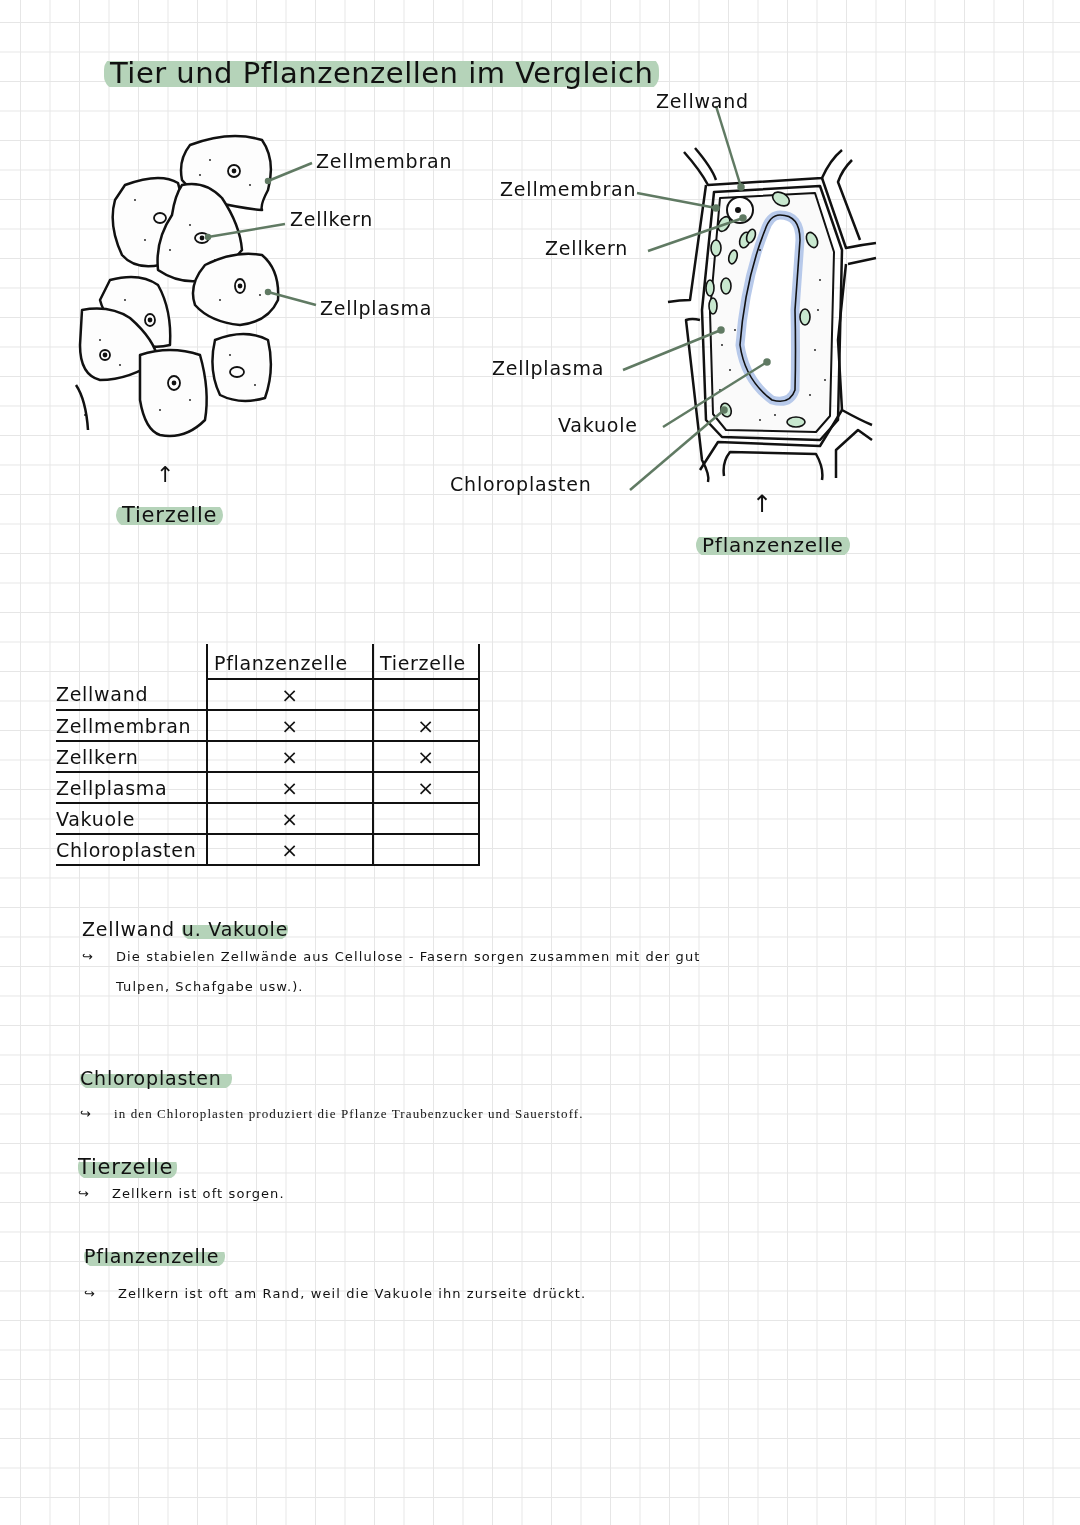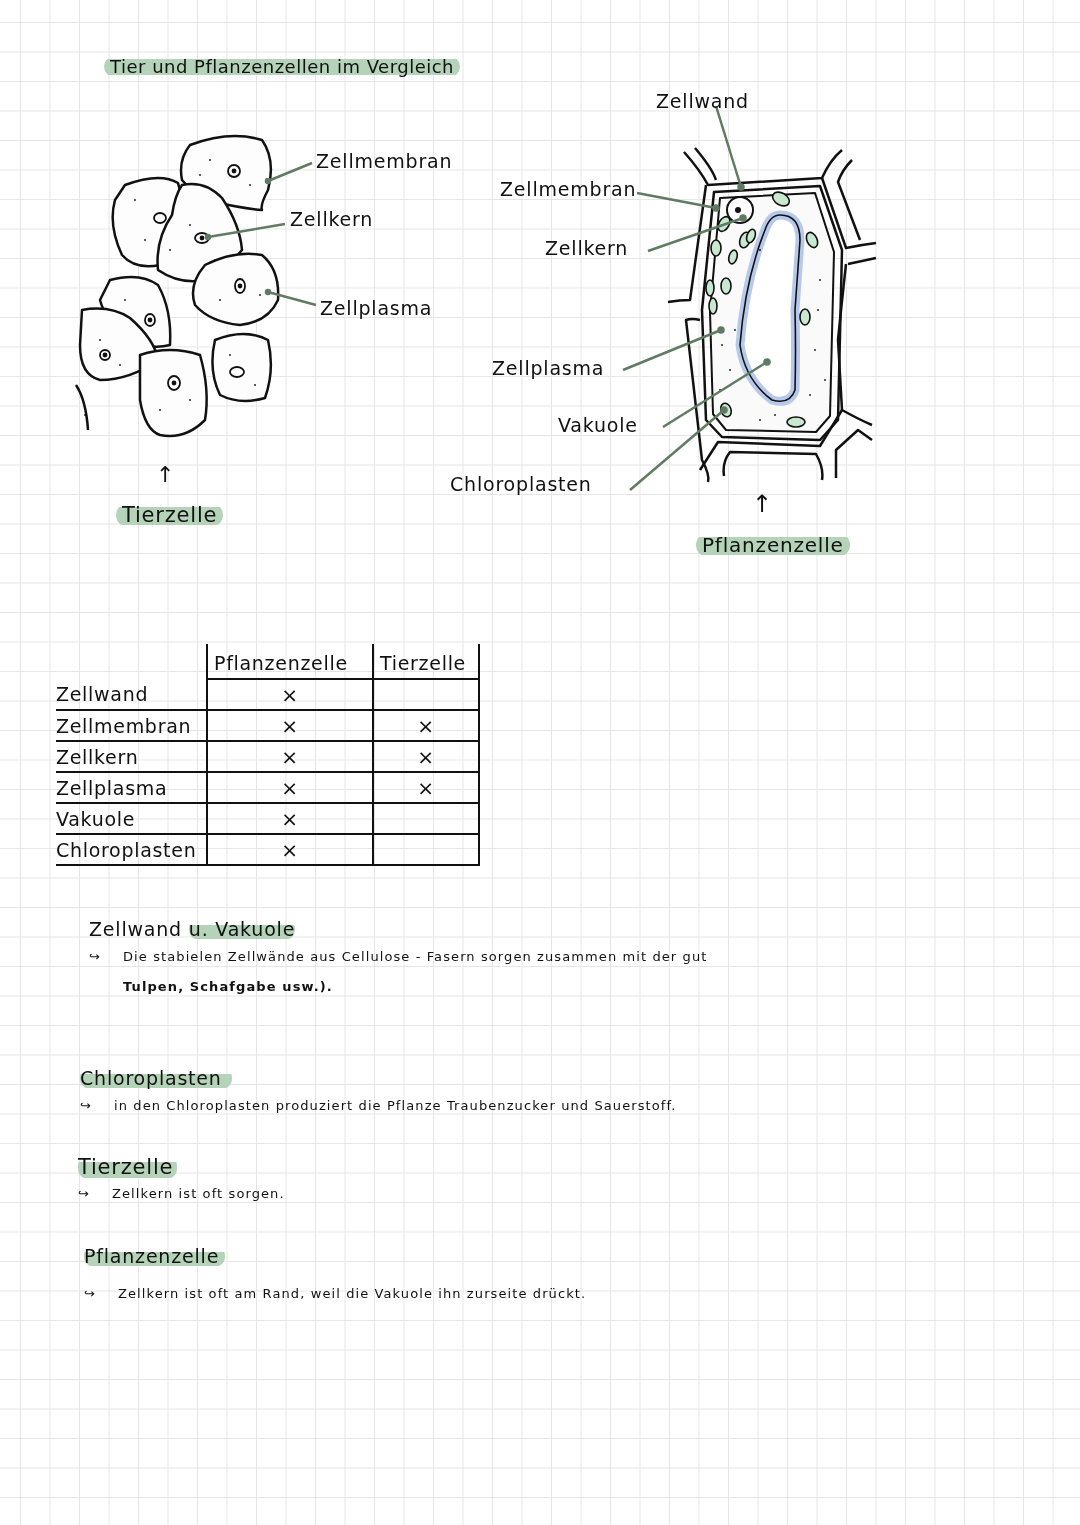--- a/index.html
+++ b/index.html
@@ -16,21 +16,21 @@
   }
   .abs { position: absolute; }
   .hl {
     background: linear-gradient(to bottom, transparent 15%, #b5d3b9 15%, #b5d3b9 92%, transparent 92%);
     border-radius: 14px; padding: 0 6px;
   }
   .hl-part {
     background: linear-gradient(to bottom, transparent 30%, #b5d3b9 30%, #b5d3b9 95%, transparent 95%);
     border-radius: 10px;
   }
-  .title { left: 104px; top: 56px; font-size: 18px; letter-spacing: 0.5px; }
+  .title { left: 104px; top: 56px; font-size: 29px; letter-spacing: 0.5px; }
   .lbl { font-size: 19px; letter-spacing: 0.8px; white-space: nowrap; }
   svg { position: absolute; left: 0; top: 0; overflow: visible; }
   .table-wrap { position: absolute; left: 56px; top: 644px; }
   table { border-collapse: collapse; font-size: 19px; letter-spacing: 0.7px; }
   td, th { padding: 0; height: 29px; font-weight: normal; }
   th.corner { width: 150px; border: none; }
   th.colh { border-left: 2px solid #111; border-bottom: 2px solid #111; padding: 4px 6px 0 6px; text-align: left; height: 30px; }
   th.colh.last { border-right: 2px solid #111; }
   td.rowh { border-bottom: 2px solid #111; padding-right: 2px; text-align: left; }
   td.cell { border-left: 2px solid #111; border-bottom: 2px solid #111; text-align: center; font-size: 20px; }
@@ -227,33 +227,33 @@
         </tr>
         <tr>
           <td class="rowh">Chloroplasten</td>
           <td class="cell first">×</td>
           <td class="cell last"></td>
         </tr>
       </tbody>
   </table>
 </div>
 
-<div class="abs" style="left:89px;top:918px;">
+<div class="abs" style="left:82px;top:918px;">
   <div class="note-h">
     <span>Zellwand </span><span class="hl-part">u. Vakuole</span>
   </div>
   <div class="note-b" style="margin-top:2px;">
     <div><span class="arrow">↪</span><span>Die stabielen Zellwände aus Cellulose - Fasern sorgen zusammen mit der gut</span></div>
-    <div style="padding-left:34px;font-weight:bold;">Tulpen, Schafgabe usw.).</div>
+    <div style="padding-left:34px;">Tulpen, Schafgabe usw.).</div>
   </div>
 </div>
 
 <div class="abs" style="left:80px;top:1067px;">
   <div class="note-h"><span class="hl-part" style="padding-right:10px;">Chloroplasten</span></div>
-  <div class="note-b" style="margin-top:2px;">
+  <div class="note-b" style="margin-top:10px;font-family:Liberation Serif, serif;">
     <span class="arrow">↪</span><span>in den Chloroplasten produziert die Pflanze Traubenzucker und Sauerstoff.</span>
   </div>
 </div>
 
 <div class="abs" style="left:78px;top:1155px;">
   <div class="note-h" style="font-size:21px;"><span class="hl-part" style="padding-right:4px;">Tierzelle</span></div>
   <div class="note-b" style="margin-top:0px;">
     <span class="arrow">↪</span><span>Zellkern ist oft sorgen.</span>
   </div>
 </div>

